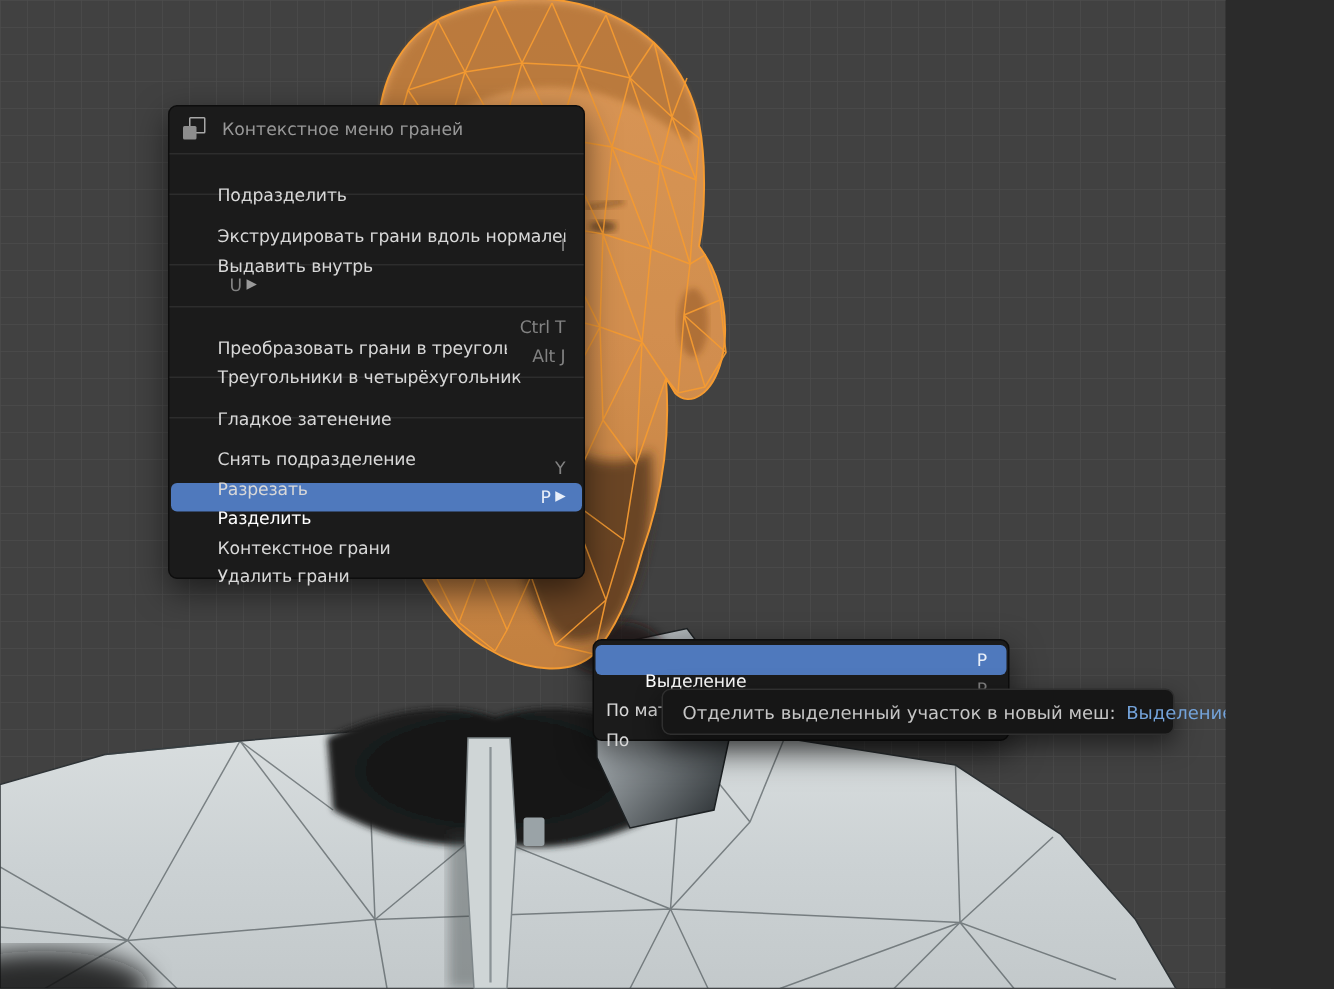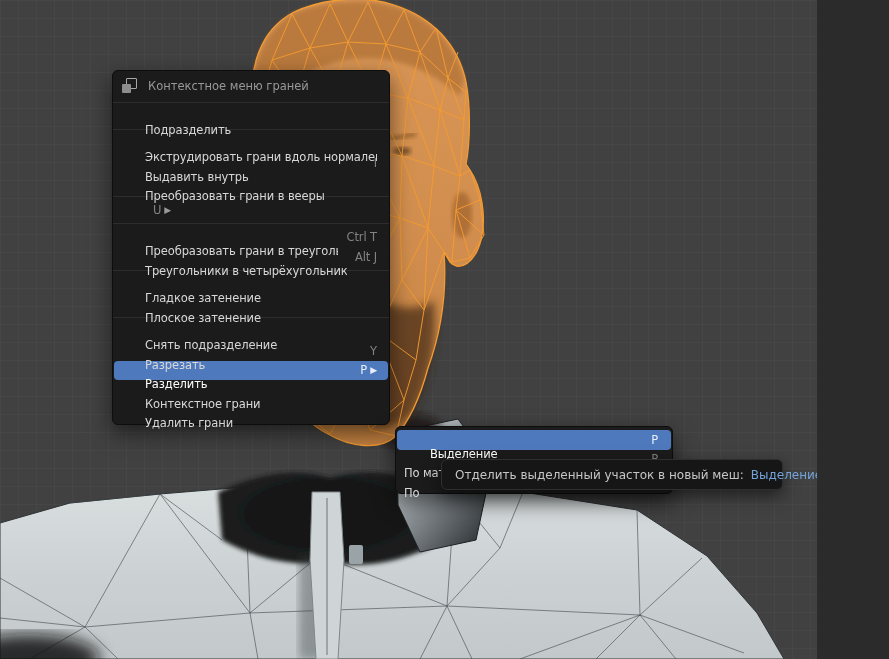--- a/index.html
+++ b/index.html
@@ -152,46 +152,40 @@
     </div>
     <div class="sep"></div>
 
     <div class="mi">
       <span class="lbl">Экструдировать грани вдоль нормалей</span>
     </div>
     <div class="mi">
       <span class="lbl">Выдавить внутрь</span>
       <span class="sc">I</span>
     </div>
-    <div class="mi">
-      <span class="lbl">Преобразовать грани в вееры</span>
-    </div>
     <div class="sep"></div>
 
     <div class="mi uline">
       <span class="sc">U</span>
       <span class="arrow">▶</span>
     </div>
     <div class="sep"></div>
 
     <div class="mi">
       <span class="lbl">Преобразовать грани в треугольники</span>
       <span class="sc">Ctrl T</span>
     </div>
     <div class="mi">
       <span class="lbl">Треугольники в четырёхугольники</span>
       <span class="sc">Alt J</span>
     </div>
     <div class="sep"></div>
 
     <div class="mi">
       <span class="lbl">Гладкое затенение</span>
-    </div>
-    <div class="mi">
-      <span class="lbl">Плоское затенение</span>
     </div>
     <div class="sep"></div>
 
     <div class="mi">
       <span class="lbl">Снять подразделение</span>
     </div>
     <div class="mi">
       <span class="lbl">Разрезать</span>
       <span class="sc">Y</span>
     </div>

